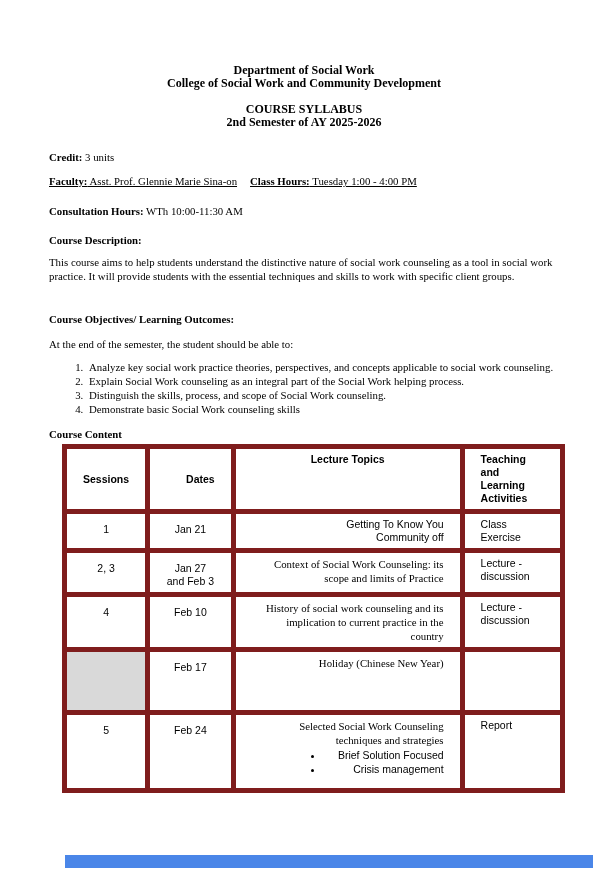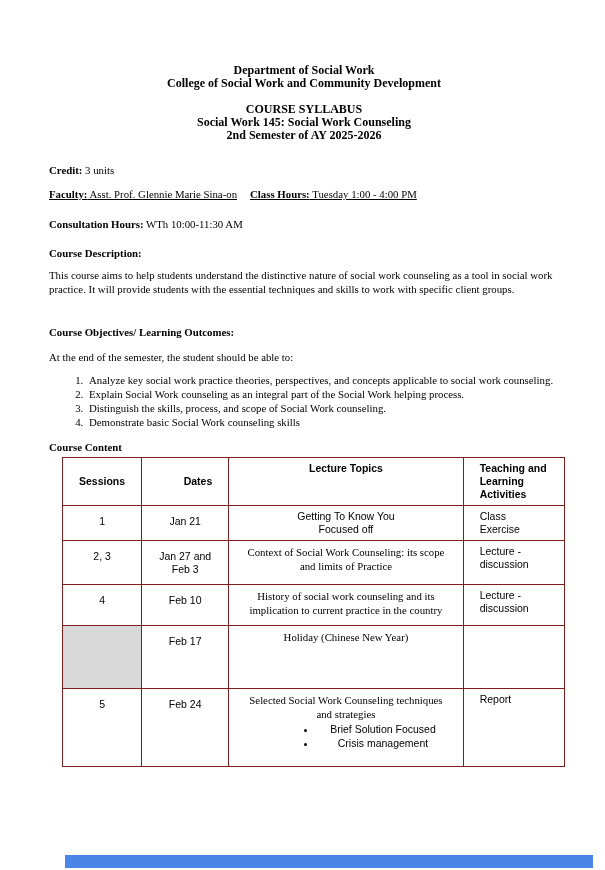--- a/index.html
+++ b/index.html
@@ -43,28 +43,28 @@
   table.course-table {
     border-collapse: collapse;
     margin-top: 4px;
     margin-left: 13px;
     width: 503px;
     font-family: "Liberation Sans", sans-serif;
     font-size: 10.5px;
     line-height: 13px;
   }
   .course-table td, .course-table th {
-    border: 1px solid #7f1d1d;
+    border: 5px solid #7f1d1d;
     vertical-align: top;
     padding: 4px 16px;
   }
   .course-table th { font-weight: bold; text-align: right; }
   .col-sess { width: 59px; text-align: center; }
   .col-date { width: 92px; text-align: center; }
-  .col-topic { width: 247px; text-align: center; }
+  .col-topic { width: 247px; text-align: right; }
   .col-act { width: 105px; text-align: left; }
   th.col-sess, th.col-date { vertical-align: middle; }
   th.col-topic { text-align: center; }
   th.col-act { text-align: left; }
   tr.r-head { height: 36px; }
   tr.r-0 { height: 35px; }
   tr.r-1 { height: 44px; }
   tr.r-2 { height: 41px; }
   tr.r-3 { height: 63px; }
   tr.r-4 { height: 78px; }
@@ -91,21 +91,20 @@
 </head>
 <body>
 
 <div class="page">
 
   <div class="doc-header">
     <div>Department of Social Work</div>
     <div>College of Social Work and Community Development</div>
     <div class="hgap"></div>
     <div>COURSE SYLLABUS</div>
-    <div>Social Work 145: Social Work Counseling</div>
     <div>2nd Semester of AY 2025-2026</div>
   </div>
 
   <div class="info-credit"><b>Credit:</b><span> 3 units</span></div>
 
   <div class="info-faculty">
     <span class="pair1"><b>Faculty:</b><span> Asst. Prof. Glennie Marie Sina-on</span></span>
     <span class="pair2"><b>Class Hours:</b><span> Tuesday 1:00 - 4:00 PM</span></span>
   </div>
 
@@ -133,21 +132,21 @@
           <th class="col-topic">Lecture Topics</th>
           <th class="col-act">Teaching and Learning Activities</th>
         </tr>
       </thead>
     <tbody>
         <tr class="r-0">
           <td class="col-sess sess-cell">1</td>
           <td class="col-date date-cell">Jan 21</td>
           <td class="col-topic topic-sans">
             <div>Getting To Know You</div>
-            <div>Focused off</div>
+            <div>Community off</div>
           </td>
           <td class="col-act">Class Exercise</td>
         </tr>
         <tr class="r-1">
           <td class="col-sess sess-cell">2, 3</td>
           <td class="col-date date-cell">Jan 27 and Feb 3</td>
           <td class="col-topic topic-serif">
             <div>Context of Social Work Counseling: its scope and limits of Practice</div>
           </td>
           <td class="col-act">Lecture -discussion</td>

